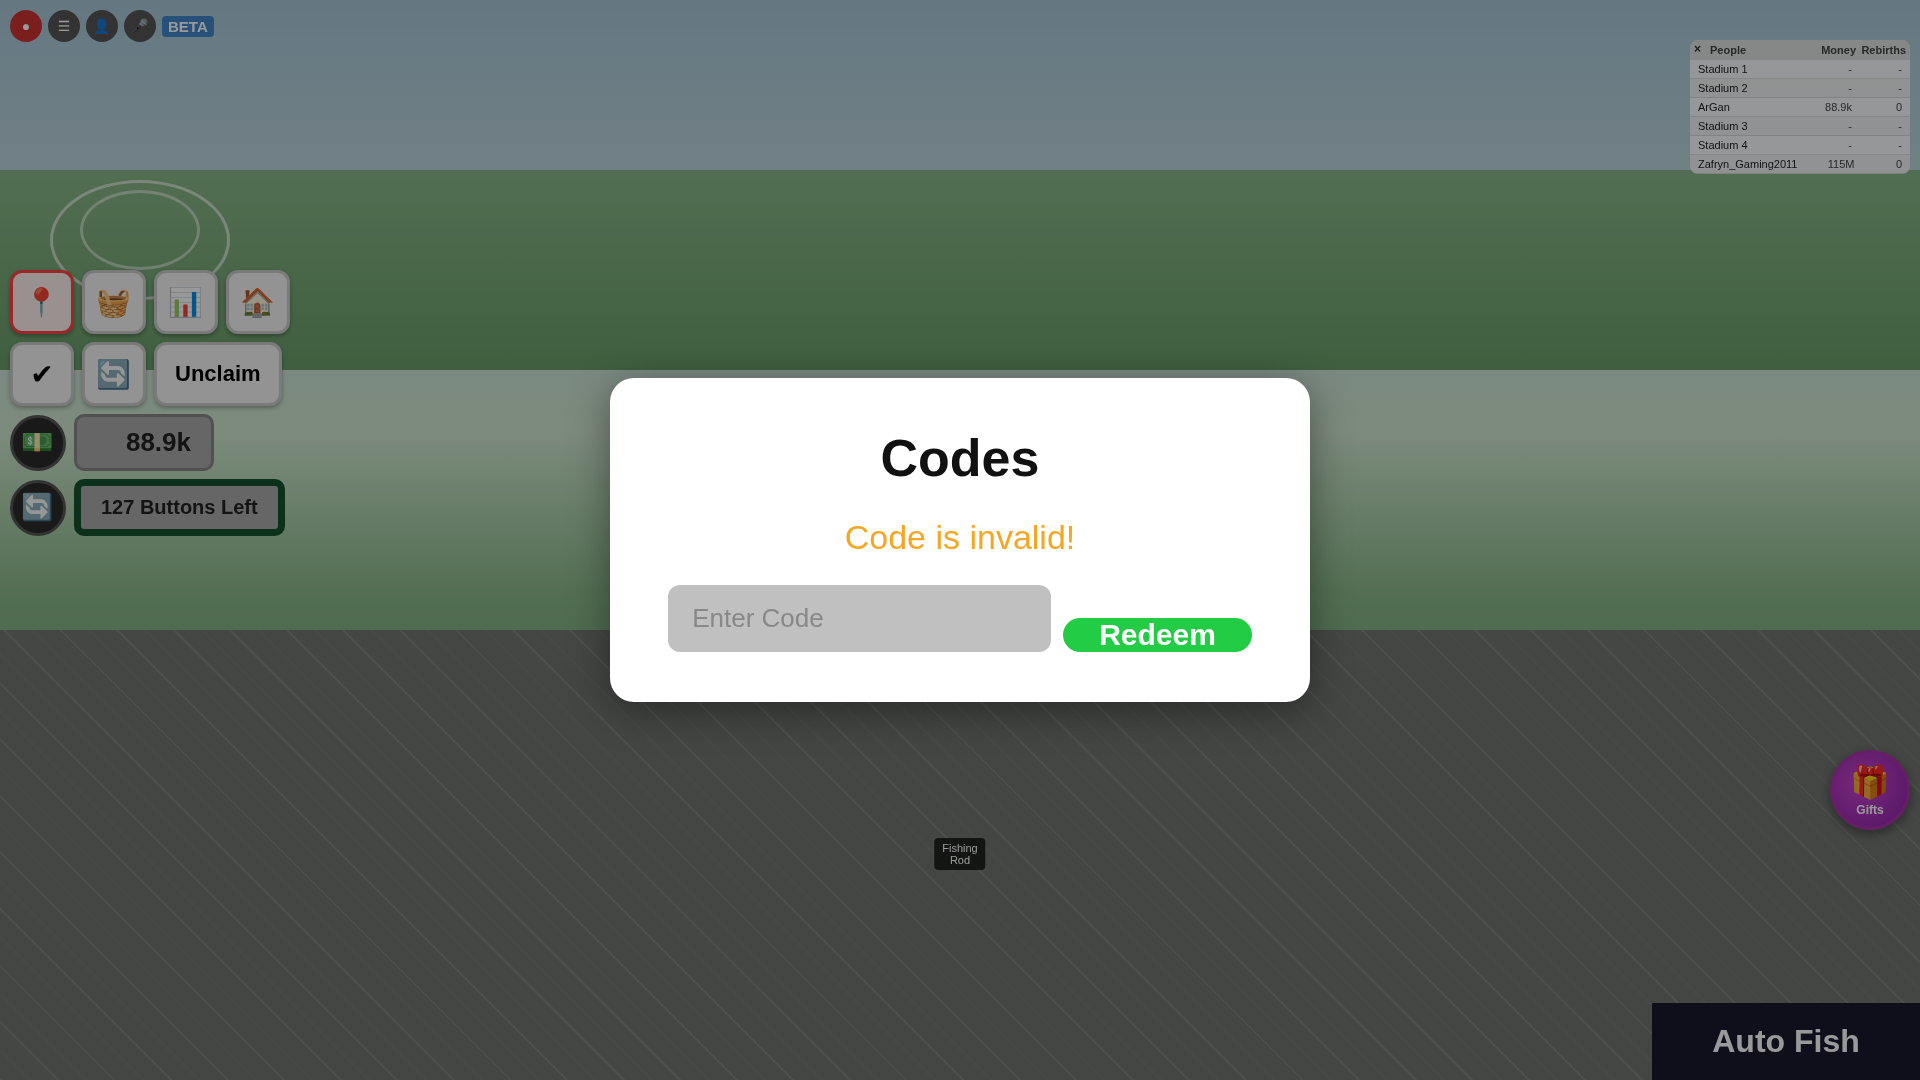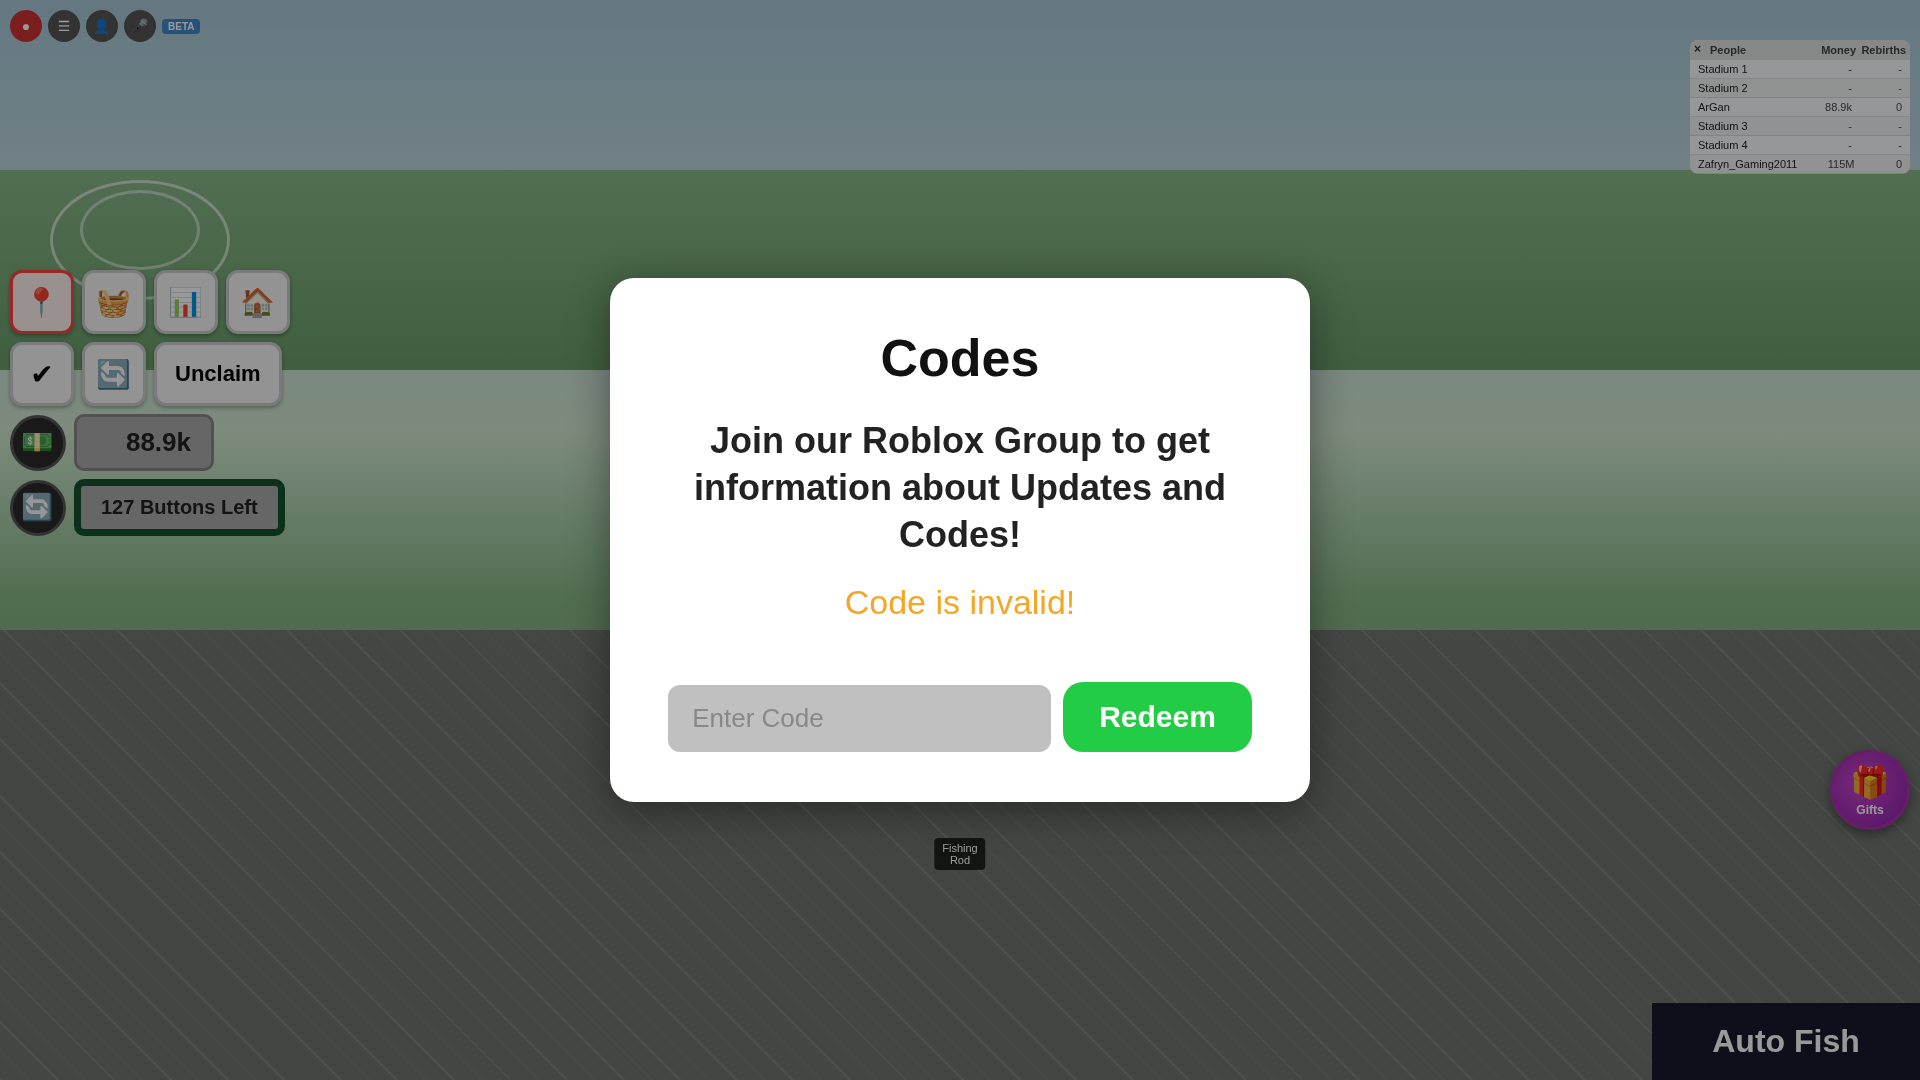--- a/index.html
+++ b/index.html
@@ -69,21 +69,21 @@
       display: flex; align-items: center; justify-content: center;
       color: white;
       font-size: 14px;
       cursor: pointer;
     }
 
     .top-btn.red { background: #cc3333; }
     .beta-badge {
       background: #4488cc;
       color: white;
-      font-size: 10px;
+      font-size: 15px;
       padding: 2px 6px;
       border-radius: 4px;
       font-weight: bold;
     }
 
     
     .left-sidebar {
       position: absolute;
       top: 270px; left: 10px;
       display: flex;
@@ -242,21 +242,21 @@
       font-family: Arial, sans-serif;
     }
 
     .code-input::placeholder { color: #888; }
 
     .redeem-btn {
       background: #22cc44;
       color: white;
       border: none;
       border-radius: 20px;
-      padding: 18px 36px;
+      padding: 0 36px;
       font-size: 30px;
       font-weight: 900;
       cursor: pointer;
       font-family: 'Arial Black', Arial, sans-serif;
       margin-top: 32px;
     }
 
     
     .leaderboard {
       position: absolute;
@@ -430,21 +430,20 @@
     <div class="refresh-icon-btn">
       <span>🔄</span>
     </div>
     <div class="buttons-left-label">127 Buttons Left</div>
   </div>
 </div>
 
 <div class="modal-overlay">
   <div class="modal">
     <h1 class="modal-title">Codes</h1>
-    <p class="modal-subtitle">Join our Roblox Group to get information about Updates and Codes!</p>
     <p class="error-text">Code is invalid!</p>
     <div class="code-row">
       <input class="code-input" type="text" placeholder="Enter Code" style="">
       <button class="redeem-btn">Redeem</button>
     </div>
   </div>
 </div>
 
 <div class="leaderboard">
   <span class="leaderboard-close">×</span>

